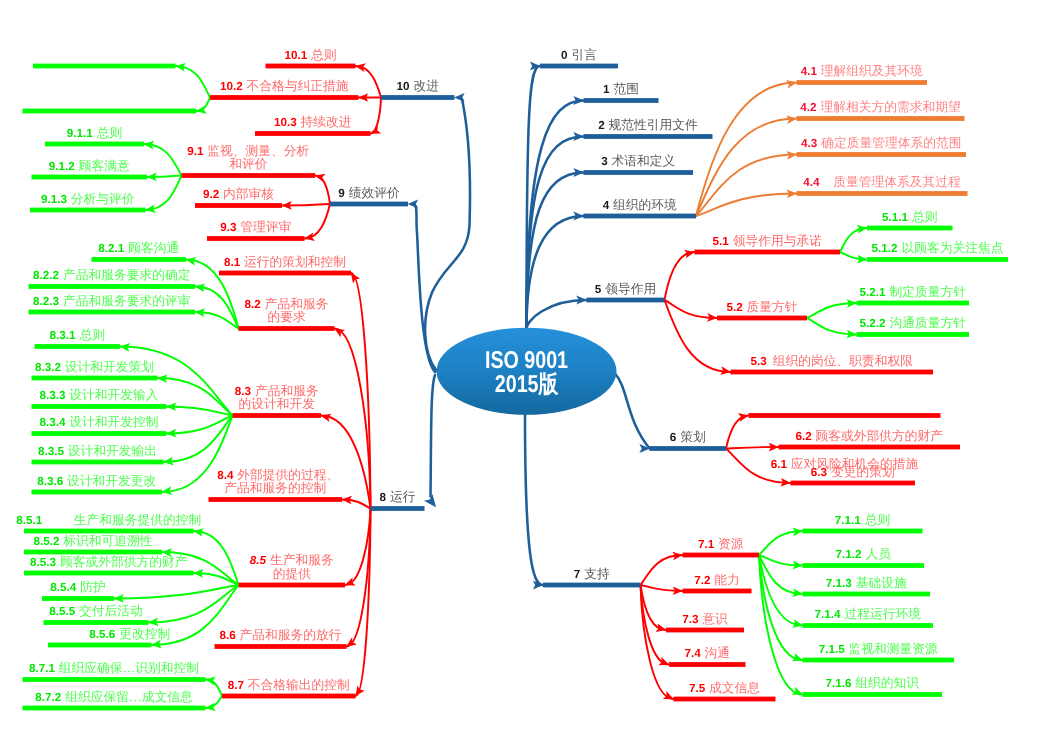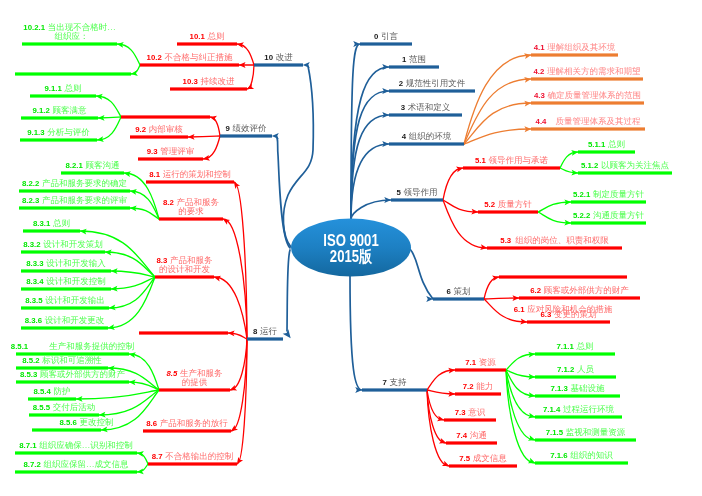--- a/index.html
+++ b/index.html
@@ -361,20 +361,24 @@
         <div><span class="num" style="color: rgb(255, 0, 0); margin-right: 2.6px;">8.1</span><span>运行的策划和控制</span></div>
       </div>
       <div class="nlabel" style="color: rgb(255, 107, 107); left: 191px; top: 197.8px;">
         <div><span class="num" style="color: rgb(255, 0, 0); margin-right: 2.6px;">8.2</span><span>产品和服务</span></div>
         <div><span>的要求</span></div>
       </div>
       <div class="nlabel" style="color: rgb(255, 107, 107); left: 184.5px; top: 255.8px;">
         <div><span class="num" style="color: rgb(255, 0, 0); margin-right: 2.6px;">8.3</span><span>产品和服务</span></div>
         <div><span>的设计和开发</span></div>
       </div>
+      <div class="nlabel" style="color: rgb(255, 107, 107); left: 183.5px; top: 311.8px;">
+        <div><span class="num" style="color: rgb(255, 0, 0); margin-right: 2.6px;">8.4</span><span style="margin-right: -4px;">外部提供的过程、</span></div>
+        <div><span>产品和服务的控制</span></div>
+      </div>
       <div class="nlabel" style="color: rgb(255, 107, 107); left: 194.5px; top: 368.8px;">
         <div><span class="num" style="color: rgb(255, 0, 0); margin-right: 2.6px; font-style: italic;">8.5</span><span>生产和服务</span></div>
         <div><span>的提供</span></div>
       </div>
       <div class="nlabel" style="color: rgb(255, 107, 107); left: 187px; top: 419.4px;">
         <div><span class="num" style="color: rgb(255, 0, 0); margin-right: 2.6px;">8.6</span><span>产品和服务的放行</span></div>
       </div>
       <div class="nlabel" style="color: rgb(255, 107, 107); left: 192.5px; top: 452.4px;">
         <div><span class="num" style="color: rgb(255, 0, 0); margin-right: 2.6px;">8.7</span><span>不合格输出的控制</span></div>
       </div>
@@ -422,20 +426,24 @@
       </div>
       <div class="nlabel" style="color: rgb(77, 255, 77); left: 66.5px; top: 418.4px; padding-left: 40px;">
         <div><span class="num" style="color: rgb(0, 232, 0); margin-right: 2.6px;">8.5.6</span><span>更改控制</span></div>
       </div>
       <div class="nlabel" style="color: rgb(77, 255, 77); left: 76px; top: 441.4px;">
         <div><span class="num" style="color: rgb(0, 232, 0); margin-right: 2.6px;">8.7.1</span><span>组织应确保…识别和控制</span></div>
       </div>
       <div class="nlabel" style="color: rgb(77, 255, 77); left: 76px; top: 460.4px;">
         <div><span class="num" style="color: rgb(0, 232, 0); margin-right: 2.6px;">8.7.2</span><span>组织应保留…成文信息</span></div>
       </div>
+      <div class="nlabel" style="color: rgb(255, 107, 107); left: 165.5px; top: 95.8px;">
+        <div><span class="num" style="color: rgb(255, 0, 0); margin-right: 2.6px;">9.1</span><span>监视、测量、分析</span></div>
+        <div><span>和评价</span></div>
+      </div>
       <div class="nlabel" style="color: rgb(255, 107, 107); left: 159px; top: 125.4px;">
         <div><span class="num" style="color: rgb(255, 0, 0); margin-right: 2.6px;">9.2</span><span>内部审核</span></div>
       </div>
       <div class="nlabel" style="color: rgb(255, 107, 107); left: 170.5px; top: 147.4px;">
         <div><span class="num" style="color: rgb(255, 0, 0); margin-right: 2.6px;">9.3</span><span>管理评审</span></div>
       </div>
       <div class="nlabel" style="color: rgb(77, 255, 77); left: 63px; top: 84.4px;">
         <div><span class="num" style="color: rgb(0, 232, 0); margin-right: 2.6px;">9.1.1</span><span>总则</span></div>
       </div>
       <div class="nlabel" style="color: rgb(77, 255, 77); left: 59.5px; top: 106.4px;">
@@ -445,23 +453,19 @@
         <div><span class="num" style="color: rgb(0, 232, 0); margin-right: 2.6px;">9.1.3</span><span>分析与评价</span></div>
       </div>
       <div class="nlabel" style="color: rgb(255, 107, 107); left: 207px; top: 32.4px;">
         <div><span class="num" style="color: rgb(255, 0, 0); margin-right: 2.6px;">10.1</span><span>总则</span></div>
       </div>
       <div class="nlabel" style="color: rgb(255, 107, 107); left: 189.5px; top: 53.4px;">
         <div><span class="num" style="color: rgb(255, 0, 0); margin-right: 2.6px;">10.2</span><span>不合格与纠正措施</span></div>
       </div>
       <div class="nlabel" style="color: rgb(255, 107, 107); left: 208.5px; top: 77.4px;">
         <div><span class="num" style="color: rgb(255, 0, 0); margin-right: 2.6px;">10.3</span><span>持续改进</span></div>
-      </div>
-      <div class="nlabel" style="color: rgb(77, 255, 77); left: 69.5px; top: 22.8px;">
-        <div><span class="num" style="color: rgb(0, 232, 0); margin-right: 2.6px;">10.2.1</span><span>当出现不合格时…</span></div>
-        <div><span style="margin-right: -4px;">组织应：</span></div>
       </div>
     </div>
   <div class="center-wrap" id="centerTxt" style="left: 281px; top: 231.5px; width: 140px;">
     <div>ISO 9001</div>
     <div>2015版</div>
   </div>
 </div>
 
 </body></html>

